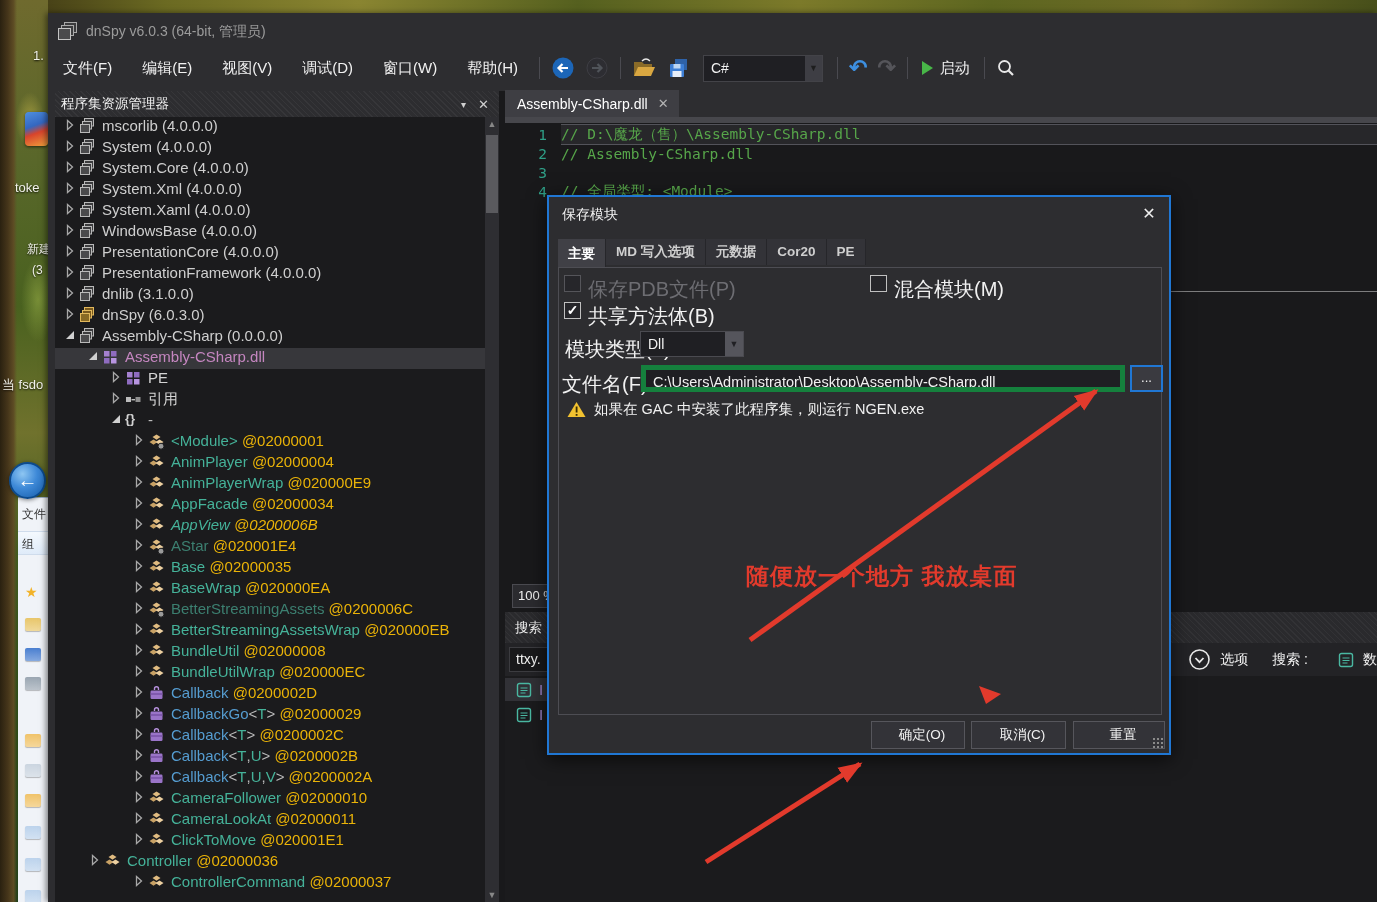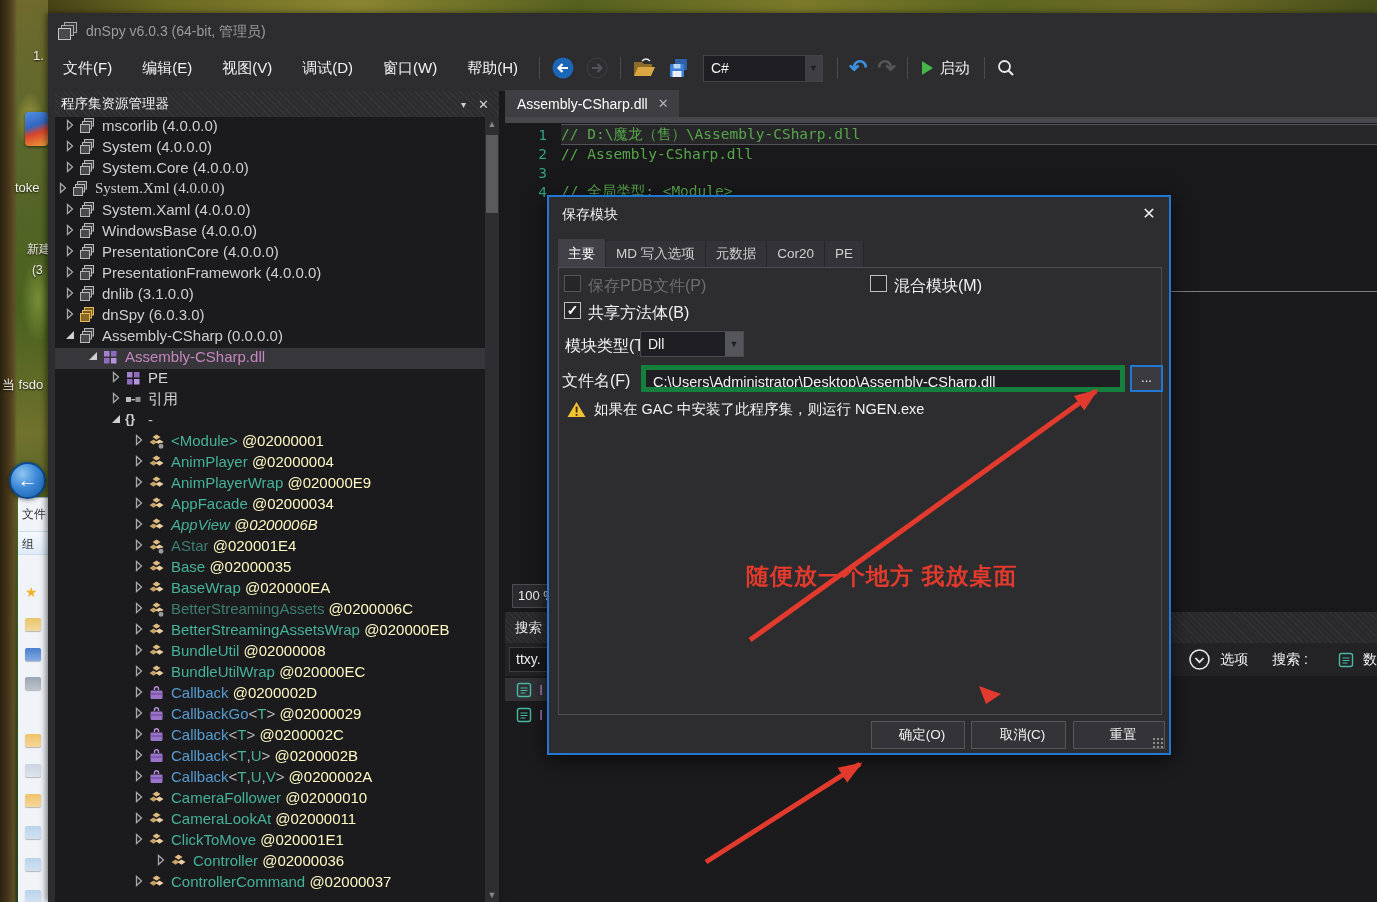--- a/index.html
+++ b/index.html
@@ -56,21 +56,21 @@
   .trow{position:relative;height:21px;display:flex;align-items:flex-start;font-size:15px;white-space:nowrap;}
   .trow.sel{background:#37373b;}
   .exp{flex:0 0 16px;margin-right:1px;}
   .ticon{flex:0 0 17px;margin-right:6px;position:relative;top:1px;}
   .asmname{color:#cfcfcf;}
   .cn{color:#45b299;}
   .cn.dimtxt{color:#3c7f70;}
   .dn{color:#559cd0;}
   .tp{color:#45b299;}
   .p{color:#bdbdbd;}
-  .tok{color:#fef9c3;}
+  .tok{color:#eab308;}
   .modname{color:#c586c0;}
   .plain{color:#d4d4d4;}
   .nsgly{color:#d4d4d4;font-weight:bold;font-size:13px;flex:0 0 17px;margin-right:6px;}
   
   #vscroll{left:430px;top:26px;width:14px;height:785px;background:#2e2e32;}
   #vscroll .sarr{position:absolute;left:0;width:14px;height:14px;color:#888;font-size:9px;text-align:center;line-height:14px;}
   #vscroll .thumb{position:absolute;left:1px;top:18px;width:12px;height:78px;background:#5a5a5e;}
   
   #splitter{left:451px;top:78px;width:6px;height:811px;background:#19191b;}
   #tabstrip{left:457px;top:77px;width:872px;height:27px;background:#2d2d30;display:flex;}
@@ -96,28 +96,28 @@
   #results{left:457px;top:663px;width:872px;height:226px;background:#1b1b1d;}
   .rrow{position:absolute;left:0;width:400px;height:23px;display:flex;align-items:center;gap:7px;padding-left:11px;box-sizing:border-box;}
   .rrow.rsel{background:#313136;}
   .rrow .rtxt{color:#a88bd4;font-size:15px;}
   
   #dialog{left:547px;top:195px;width:624px;height:560px;background:#2d2d30;border:2px solid #2077d4;
     box-sizing:border-box;box-shadow:0 4px 18px rgba(0,0,0,.65);}
   #dlg-title{left:0;top:0;width:100%;height:36px;color:#f1f1f1;font-size:14px;}
   #dlg-title span{position:absolute;left:13px;top:9px;}
   #dlg-close{right:8px;top:6px;width:24px;height:22px;color:#ededed;font-size:16px;text-align:center;line-height:22px;}
-  #dlg-tabs{left:9px;top:42px;height:29px;display:flex;align-items:center;}
+  #dlg-tabs{left:9px;top:42px;height:29px;display:flex;align-items:flex-start;font-weight:bold;}
   .dtab{height:26px;line-height:26px;padding:0 10px;background:#333338;color:#cfcfcf;font-size:13.5px;border-right:1px solid #26262a;}
   .dtab.on{height:29px;line-height:29px;background:#404046;color:#fff;}
   #dlg-group{left:9px;top:70px;width:604px;height:448px;border:1px solid #4d4d53;box-sizing:border-box;}
   .cb{position:absolute;width:17px;height:17px;background:#26262a;border:1px solid #c0c0c0;box-sizing:border-box;
       color:#fff;font-size:14px;font-weight:bold;text-align:center;line-height:15px;}
   .cb.dis{border-color:#55555a;}
-  .dlbl{position:absolute;color:#f1f1f1;font-size:16px;white-space:nowrap;}
+  .dlbl{position:absolute;color:#f1f1f1;font-size:20px;white-space:nowrap;}
   .dlbl.dim{color:#6d6d72;}
   #mt-combo{position:absolute;left:91px;top:134px;width:104px;height:26px;background:#1f1f23;border:1px solid #4a4a50;
     box-sizing:border-box;display:flex;}
   #mt-combo .val{flex:1;color:#f1f1f1;font-size:14px;line-height:24px;padding-left:7px;}
   #mt-combo .arr{width:18px;background:#55555c;color:#202024;font-size:9px;display:flex;align-items:center;justify-content:center;}
   #fn-box{position:absolute;left:92px;top:168px;width:484px;height:27px;background:#1f1f23;border:5px solid #15803d;
     box-sizing:border-box;color:#f1f1f1;font-size:14.5px;line-height:25px;padding-left:7px;white-space:nowrap;overflow:hidden;}
   #browse{position:absolute;left:581px;top:168px;width:33px;height:27px;background:#3a3a40;border:2px solid #2077d4;
     box-sizing:border-box;color:#f1f1f1;font-size:13px;text-align:center;line-height:22px;}
   #warnrow{position:absolute;left:18px;top:203px;display:flex;align-items:center;gap:8px;color:#f1f1f1;font-size:14.5px;white-space:nowrap;}
@@ -264,21 +264,21 @@
             <svg class="exp" width="16" height="16" viewBox="0 0 16 16">
               <path d="M5.5 3.5 L10.5 8 L5.5 12.5 Z" fill="none" stroke="#a8a8a8" stroke-width="1.3"></path>
             </svg>
             <svg class="ticon" width="17" height="17" viewBox="0 0 17 17">
               <rect x="5.5" y="0.5" width="9" height="7.5" fill="#3c3c3e" stroke="#b9b9b9"></rect>
               <rect x="3.5" y="3.5" width="9" height="7.5" fill="#3c3c3e" stroke="#b9b9b9"></rect>
               <rect x="1.5" y="6.5" width="9" height="8" fill="#4a4a4c" stroke="#b9b9b9"></rect>
             </svg>
             <span class="asmname">System.Core (4.0.0.0)</span>
           </div>
-          <div class="trow" style=" font-family: Liberation Serif, serif;">
+          <div class="trow" style="padding-left: 7px;">
             <svg class="exp" width="16" height="16" viewBox="0 0 16 16">
               <path d="M5.5 3.5 L10.5 8 L5.5 12.5 Z" fill="none" stroke="#a8a8a8" stroke-width="1.3"></path>
             </svg>
             <svg class="ticon" width="17" height="17" viewBox="0 0 17 17">
               <rect x="5.5" y="0.5" width="9" height="7.5" fill="#3c3c3e" stroke="#b9b9b9"></rect>
               <rect x="3.5" y="3.5" width="9" height="7.5" fill="#3c3c3e" stroke="#b9b9b9"></rect>
               <rect x="1.5" y="6.5" width="9" height="8" fill="#4a4a4c" stroke="#b9b9b9"></rect>
             </svg>
             <span class="asmname">System.Xml (4.0.0.0)</span>
           </div>
@@ -675,21 +675,21 @@
             </svg>
             <svg class="ticon" width="17" height="17" viewBox="0 0 17 17">
               <path d="M8.5 1.5 L12.5 4.1 L8.5 6.7 L4.5 4.1 Z" fill="#e0bb80"></path>
               <path d="M5.5 6.5 L9.5 9.1 L5.5 11.7 L1.5 9.1 Z" fill="#c9a265"></path>
               <path d="M11.5 6.5 L15.5 9.1 L11.5 11.7 L7.5 9.1 Z" fill="#eccfa0"></path>
             </svg>
             <span class="cn">ClickToMove</span>
             <span class="tok">&nbsp;</span>
             <span class="tok">@020001E1</span>
           </div>
-          <div class="trow" style="padding-left: 86px; margin-left: 12px;">
+          <div class="trow" style="padding-left: 32px;">
             <svg class="exp" width="16" height="16" viewBox="0 0 16 16">
               <path d="M5.5 3.5 L10.5 8 L5.5 12.5 Z" fill="none" stroke="#a8a8a8" stroke-width="1.3"></path>
             </svg>
             <svg class="ticon" width="17" height="17" viewBox="0 0 17 17">
               <path d="M8.5 1.5 L12.5 4.1 L8.5 6.7 L4.5 4.1 Z" fill="#e0bb80"></path>
               <path d="M5.5 6.5 L9.5 9.1 L5.5 11.7 L1.5 9.1 Z" fill="#c9a265"></path>
               <path d="M11.5 6.5 L15.5 9.1 L11.5 11.7 L7.5 9.1 Z" fill="#eccfa0"></path>
             </svg>
             <span class="cn">Controller</span>
             <span class="tok">&nbsp;</span>

